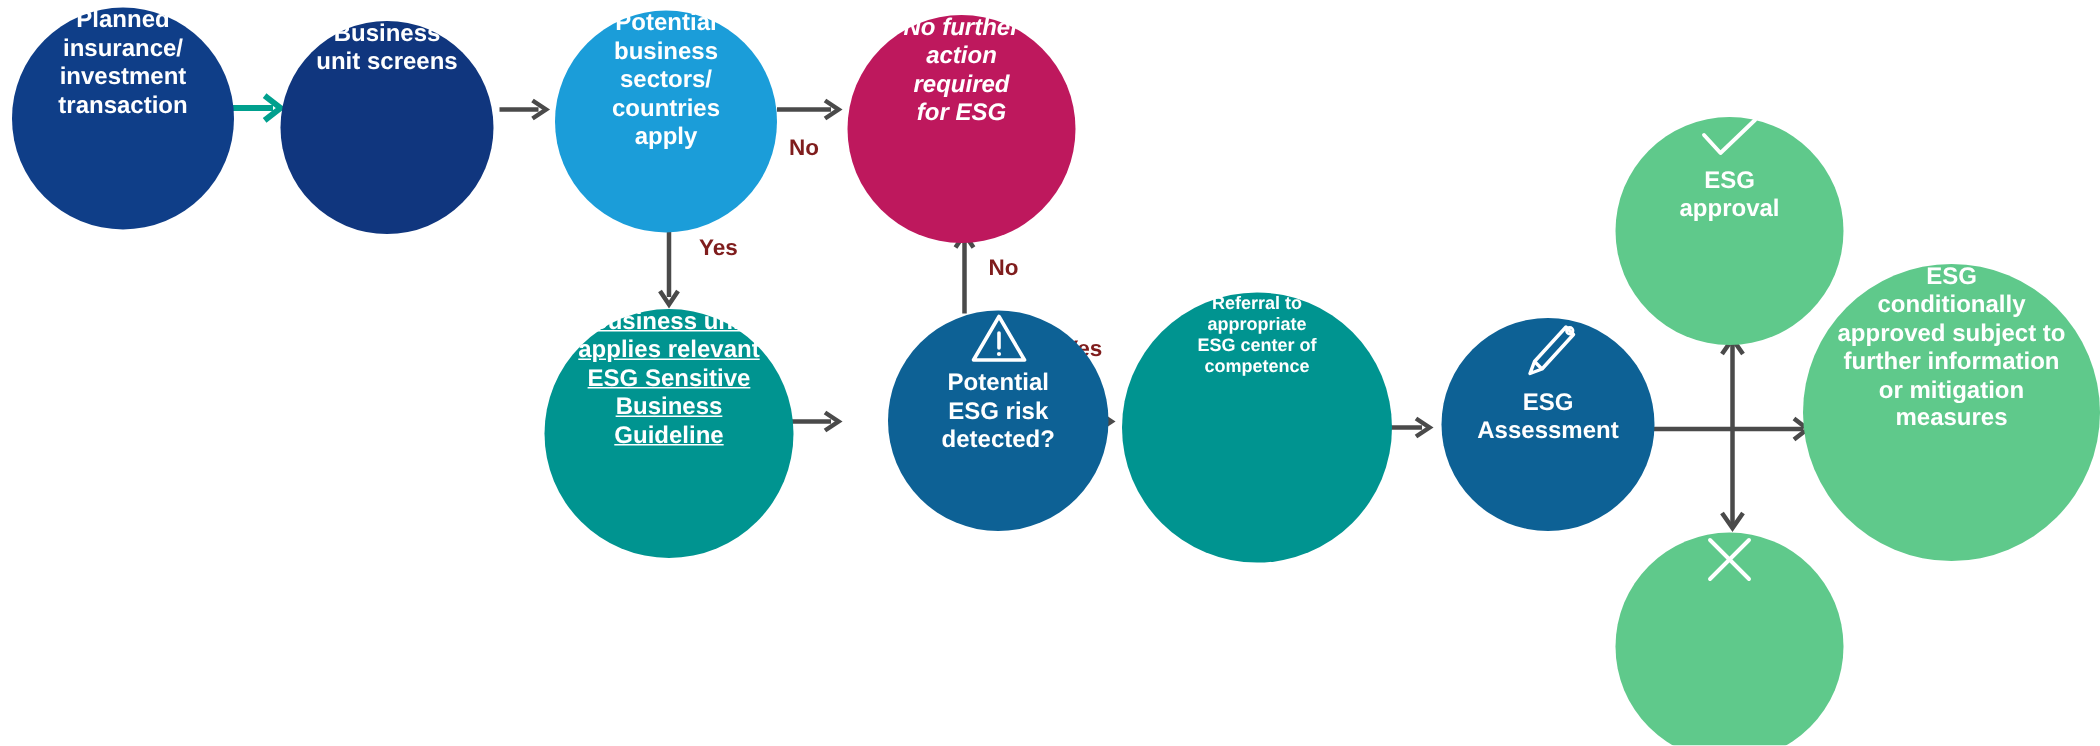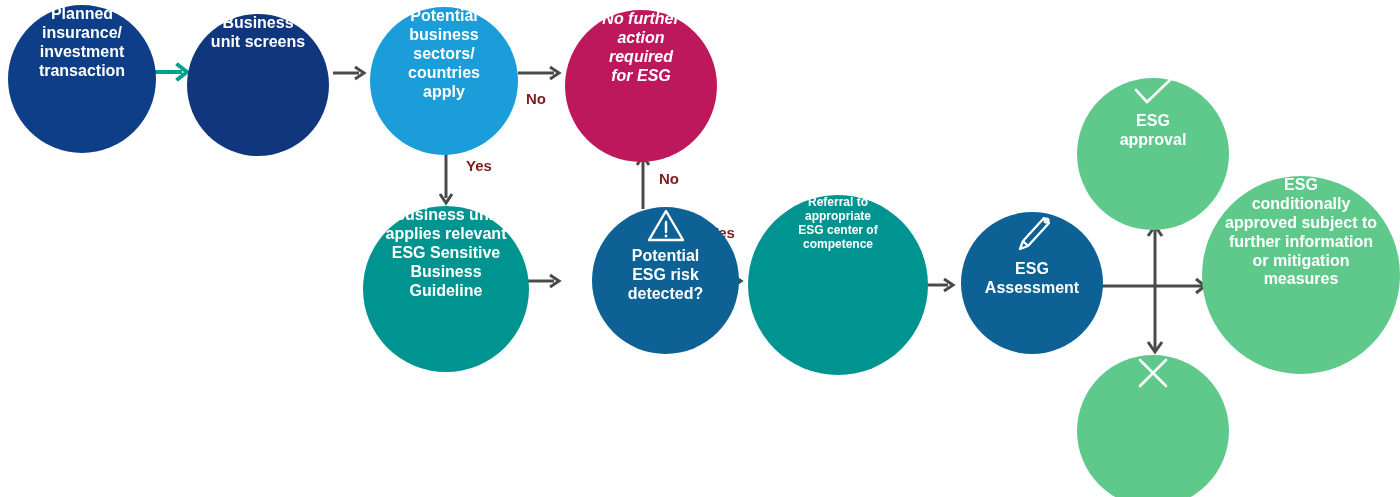--- a/index.html
+++ b/index.html
@@ -151,21 +151,21 @@
 apply</span>
   </div>
 
   <div class="node" style="left:565px; top:10px; width:152px; height:152px; background:#be185d; font-size:16px;font-style:italic;">
     <span class="label">No further
 action
 required
 for ESG</span>
   </div>
 
-  <div class="node" style="left:363px; top:206px; width:166px; height:166px; background:#009490; font-size:16px;">
+  <div class="node" style="left:363px; top:206px; width:166px; height:166px; background:#009490; font-size:16px;text-decoration:underline;">
     <span class="label">Business unit
 applies relevant
 ESG Sensitive
 Business
 Guideline</span>
   </div>
 
   <div class="node" style="left:592px; top:207px; width:147px; height:147px; background:#0D6195; font-size:16px;">
     <span class="glyph">
       <svg width="40" height="36" viewBox="0 0 40 36">

